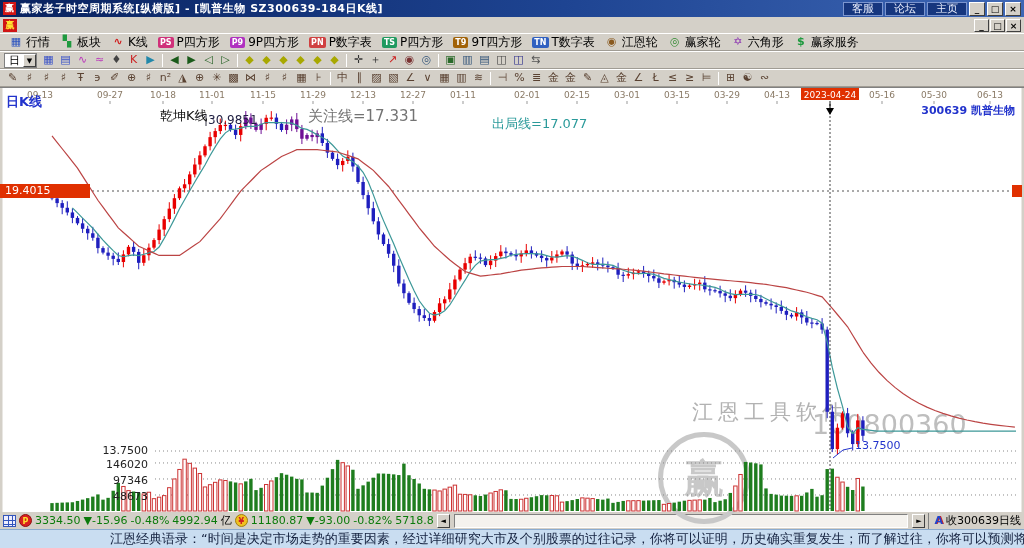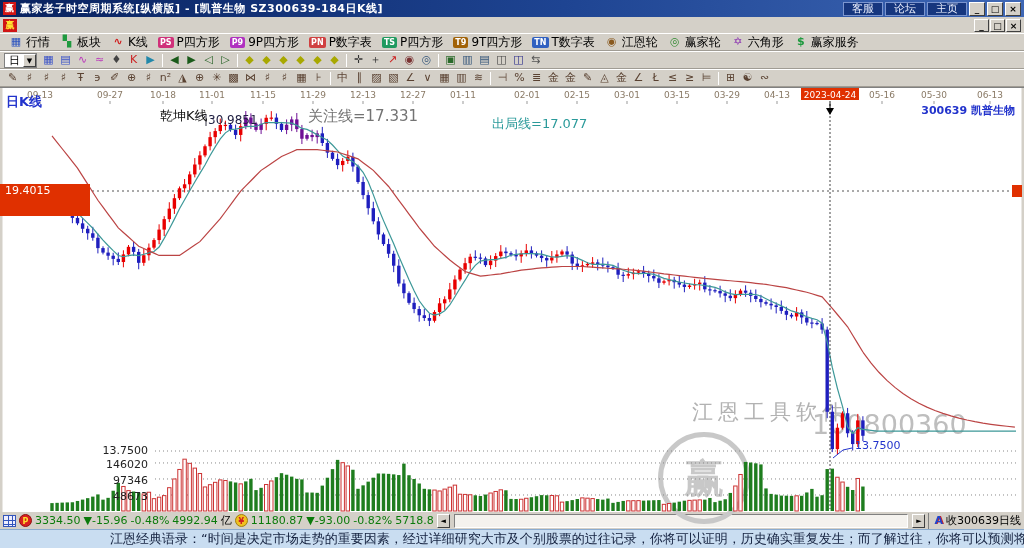--- a/index.html
+++ b/index.html
@@ -30,21 +30,21 @@
 .chartwrap{position:relative;height:424px;background:#fff;border-top:1px solid #808080}
 .chartwrap svg{position:absolute;inset:0;z-index:1}
 .ov{position:absolute;z-index:2;white-space:nowrap}
 .wm{position:absolute;z-index:0;white-space:nowrap;color:#c2c2c2}
 .lbl-kline{left:6px;top:5px;color:#2233cc;font-weight:bold;font-size:13px}
 .lbl-ind{left:160px;top:19px;color:#111;font-size:13px}
 .lbl-watch{left:308px;top:19px;color:#737373;font-size:15px}
 .lbl-exit{left:492px;top:27px;color:#2a9a9a;font-size:13px}
 .lbl-peak{left:208px;top:25px;color:#222244;font-size:12px}
 .lbl-stock{right:9px;top:15px;color:#2233cc;font-weight:bold;font-size:11px}
-.redbox{left:0;top:96px;width:90px;height:32px;background:#e03000;color:#fff;font-size:11px;line-height:14px;padding-left:5px}
+.redbox{left:0;top:96px;width:90px;height:14px;background:#e03000;color:#fff;font-size:11px;line-height:14px;padding-left:5px}
 .ralign{left:0;width:148px;text-align:right;font-size:11px;color:#222}
 .lbl-lowr{left:855px;top:351px;color:#2233cc;font-size:11px}
 .wm1{left:692px;top:310px;font-size:21px;letter-spacing:5px;color:#b2b2b2}
 .wm2{left:812px;top:321px;font-size:27px;color:#bebebe}
 .wm3{left:742px;top:356px;font-size:52px;font-weight:bold;letter-spacing:6px;color:#c8c8c8}
 .wmlogo{left:658px;top:344px;width:92px;height:92px;border:5px solid #c8c8c8;border-radius:50%;display:flex;align-items:center;justify-content:center;font-size:40px;font-weight:bold;color:#c8c8c8}
 
 .statusbar{height:18px;background:#d4d0c8;display:flex;align-items:center;font-size:11px;gap:3px;padding:0 3px;border-top:1px solid #fff}
 .sgrid{width:13px;height:12px;border:1px solid #3355bb;background:
  linear-gradient(#3355bb,#3355bb) 4px 0/1px 100% no-repeat,

